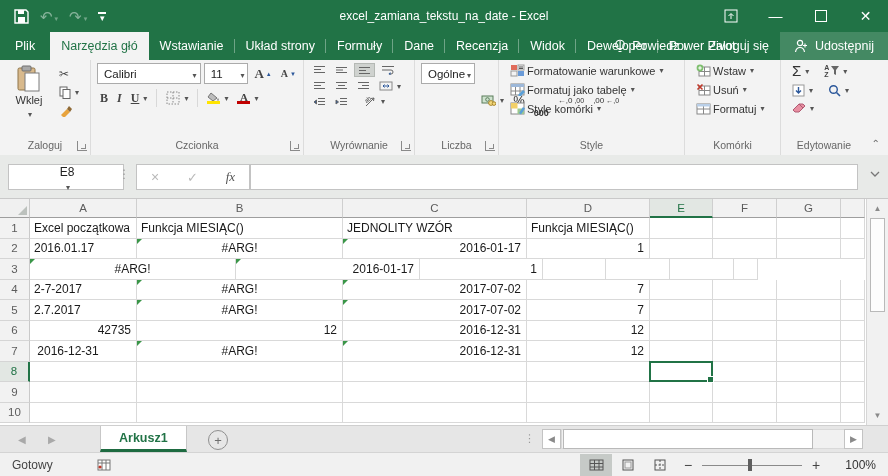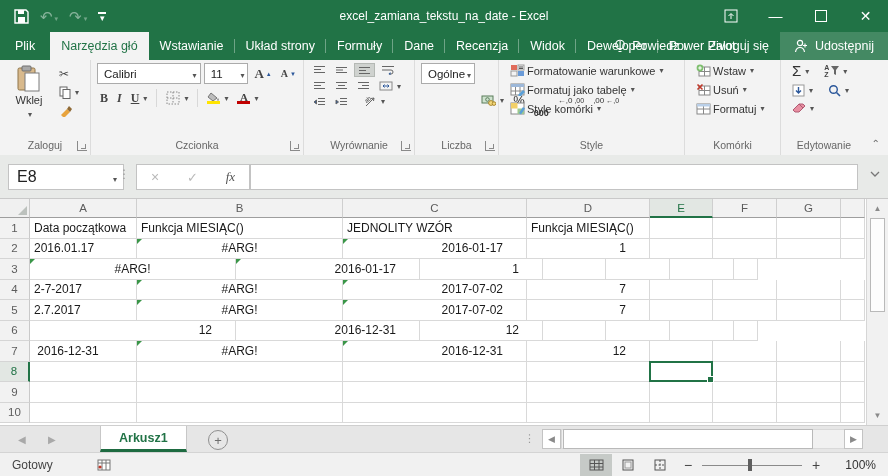--- a/index.html
+++ b/index.html
@@ -47,21 +47,21 @@
   .rowline{display:flex;align-items:center;gap:3px;}
   .rtext{font-size:11px;color:#333;white-space:nowrap;}
   .toggled{background:#cfd2cf;border:1px solid #b4b8b4;}
   .vsep{width:1px;height:18px;background:#d8d8d8;margin:0 3px;}
   .sigma{font-size:15px;color:#333;line-height:14px;}
   .azicon{display:flex;flex-direction:column;font-size:7px;font-weight:bold;color:#444;line-height:7px;}
   .chevup{position:absolute;right:8px;bottom:6px;color:#666;font-size:10px;}
   
   .fbar{position:absolute;left:0;top:155px;width:888px;height:43px;background:#e8eae8;border-bottom:1px solid #c9c9c9;}
   .namebox{position:absolute;left:8px;top:9px;width:100px;height:24px;background:#fff;border:1px solid #c3c3c3;
-           display:flex;align-items:center;justify-content:space-between;padding:0 6px 0 8px;font-size:16px;color:#222;}
+           display:flex;align-items:center;justify-content:space-between;padding:0 6px 0 8px;font-size:12px;color:#222;flex-direction:column;}
   .fdots{position:absolute;left:118px;top:12px;color:#9a9a9a;font-size:12px;letter-spacing:0;}
   .fxbox{position:absolute;left:136px;top:9px;width:112px;height:24px;background:#fff;border:1px solid #c3c3c3;
          display:flex;align-items:center;justify-content:space-around;}
   .fxx{color:#b9b9b9;font-size:14px;}
   .fxcheck{color:#b9b9b9;font-size:13px;}
   .fxfx{color:#555;font-size:13px;font-style:italic;font-family:"Liberation Serif",serif;}
   .finput{position:absolute;left:250px;top:9px;width:606px;height:24px;background:#fff;border:1px solid #c3c3c3;}
   .fchev{position:absolute;right:8px;top:16px;color:#777;}
   
   #grid{position:absolute;left:0;top:199px;width:866px;height:226px;background:#fff;overflow:hidden;font-size:12px;}
@@ -70,21 +70,21 @@
   .corner::after{content:"";position:absolute;right:2px;bottom:2px;border-left:9px solid transparent;border-bottom:9px solid #bcc1bd;}
   .gh{height:19px;background:#f2f2f2;border-right:1px solid #cfcfcf;border-bottom:1px solid #9e9e9e;box-sizing:border-box;
       display:flex;align-items:center;justify-content:center;color:#5c5c5c;font-size:11.5px;flex:none;}
   .gh.hsel{background:#e2e7e3;color:#217346;border-bottom:2px solid #217346;}
   .rhd{width:30px;background:#f2f2f2;border-right:1px solid #c9c9c9;border-bottom:1px solid #d5d5d5;box-sizing:border-box;
        display:flex;align-items:center;justify-content:center;color:#5c5c5c;font-size:11.5px;flex:none;}
   .rhd.rsel{background:#e2e7e3;color:#217346;border-right:2px solid #217346;}
   .cell{border-right:1px solid #d9d9d9;border-bottom:1px solid #d9d9d9;box-sizing:border-box;position:relative;
         display:flex;align-items:center;color:#1a1a1a;overflow:hidden;white-space:pre;flex:none;}
   .a-l{justify-content:flex-start;padding-left:4px;}
-  .a-r{justify-content:flex-end;padding-right:23px;}
+  .a-r{justify-content:flex-end;padding-right:5px;}
   .a-c{justify-content:center;}
   .err::before{content:"";position:absolute;left:0;top:0;border-top:5px solid #3a9648;border-right:5px solid transparent;}
   .sel{position:absolute;border:2px solid #217346;box-sizing:border-box;background:transparent;}
   .sel .handle{position:absolute;right:-3px;bottom:-3px;width:5px;height:5px;background:#217346;border:1px solid #fff;}
   .vscroll{position:absolute;left:866px;top:199px;width:22px;height:226px;background:#f1f1f1;border-left:1px solid #d6d6d6;box-sizing:border-box;}
   .varr{position:absolute;left:3px;width:15px;height:15px;display:flex;align-items:center;justify-content:center;color:#8a8a8a;font-size:8px;}
   .vthumb{position:absolute;left:3px;top:19px;width:15px;height:94px;background:#fdfdfd;border:1px solid #b9b9b9;box-sizing:border-box;}
   
   .tabbar{position:absolute;left:0;top:425px;width:888px;height:27px;background:#e6e6e6;border-top:1px solid #cfcfcf;box-sizing:border-box;}
   .snav{position:absolute;top:0;height:26px;display:flex;align-items:center;color:#a9a9a9;font-size:10px;}
@@ -527,21 +527,21 @@
         <div class="gh" style="width: 206px;">B</div>
         <div class="gh" style="width: 184px;">C</div>
         <div class="gh" style="width: 123px;">D</div>
         <div class="gh hsel" style="width: 63px;">E</div>
         <div class="gh" style="width: 64px;">F</div>
         <div class="gh" style="width: 64px;">G</div>
         <div class="gh" style="width: 24px;"></div>
       </div>
       <div class="grow" style="height: 20.5px;">
         <div class="rhd">1</div>
-        <div class="cell a-l" style="width: 107px;">Data początkowa</div>
+        <div class="cell a-l" style="width: 107px;">Excel początkowa</div>
         <div class="cell a-l" style="width: 206px;">Funkcja MIESIĄC()</div>
         <div class="cell a-l" style="width: 184px;">JEDNOLITY WZÓR</div>
         <div class="cell a-l" style="width: 123px;">Funkcja MIESIĄC()</div>
         <div class="cell a-l" style="width: 63px;"></div>
         <div class="cell a-l" style="width: 64px;"></div>
         <div class="cell a-l" style="width: 64px;"></div>
         <div class="cell a-l" style="width: 24px;"></div>
       </div>
       <div class="grow" style="height: 20.5px;">
         <div class="rhd">2</div>
@@ -581,20 +581,21 @@
         <div class="cell a-c err" style="width: 206px;">#ARG!</div>
         <div class="cell a-r err" style="width: 184px;">2017-07-02</div>
         <div class="cell a-r" style="width: 123px;">7</div>
         <div class="cell a-l" style="width: 63px;"></div>
         <div class="cell a-l" style="width: 64px;"></div>
         <div class="cell a-l" style="width: 64px;"></div>
         <div class="cell a-l" style="width: 24px;"></div>
       </div>
       <div class="grow" style="height: 20.5px;">
         <div class="rhd">6</div>
+        <div class="cell a-r" style="width: 107px;">42735</div>
         <div class="cell a-r" style="width: 206px;">12</div>
         <div class="cell a-r" style="width: 184px;">2016-12-31</div>
         <div class="cell a-r" style="width: 123px;">12</div>
         <div class="cell a-l" style="width: 63px;"></div>
         <div class="cell a-l" style="width: 64px;"></div>
         <div class="cell a-l" style="width: 64px;"></div>
         <div class="cell a-l" style="width: 24px;"></div>
       </div>
       <div class="grow" style="height: 20.5px;">
         <div class="rhd">7</div>

